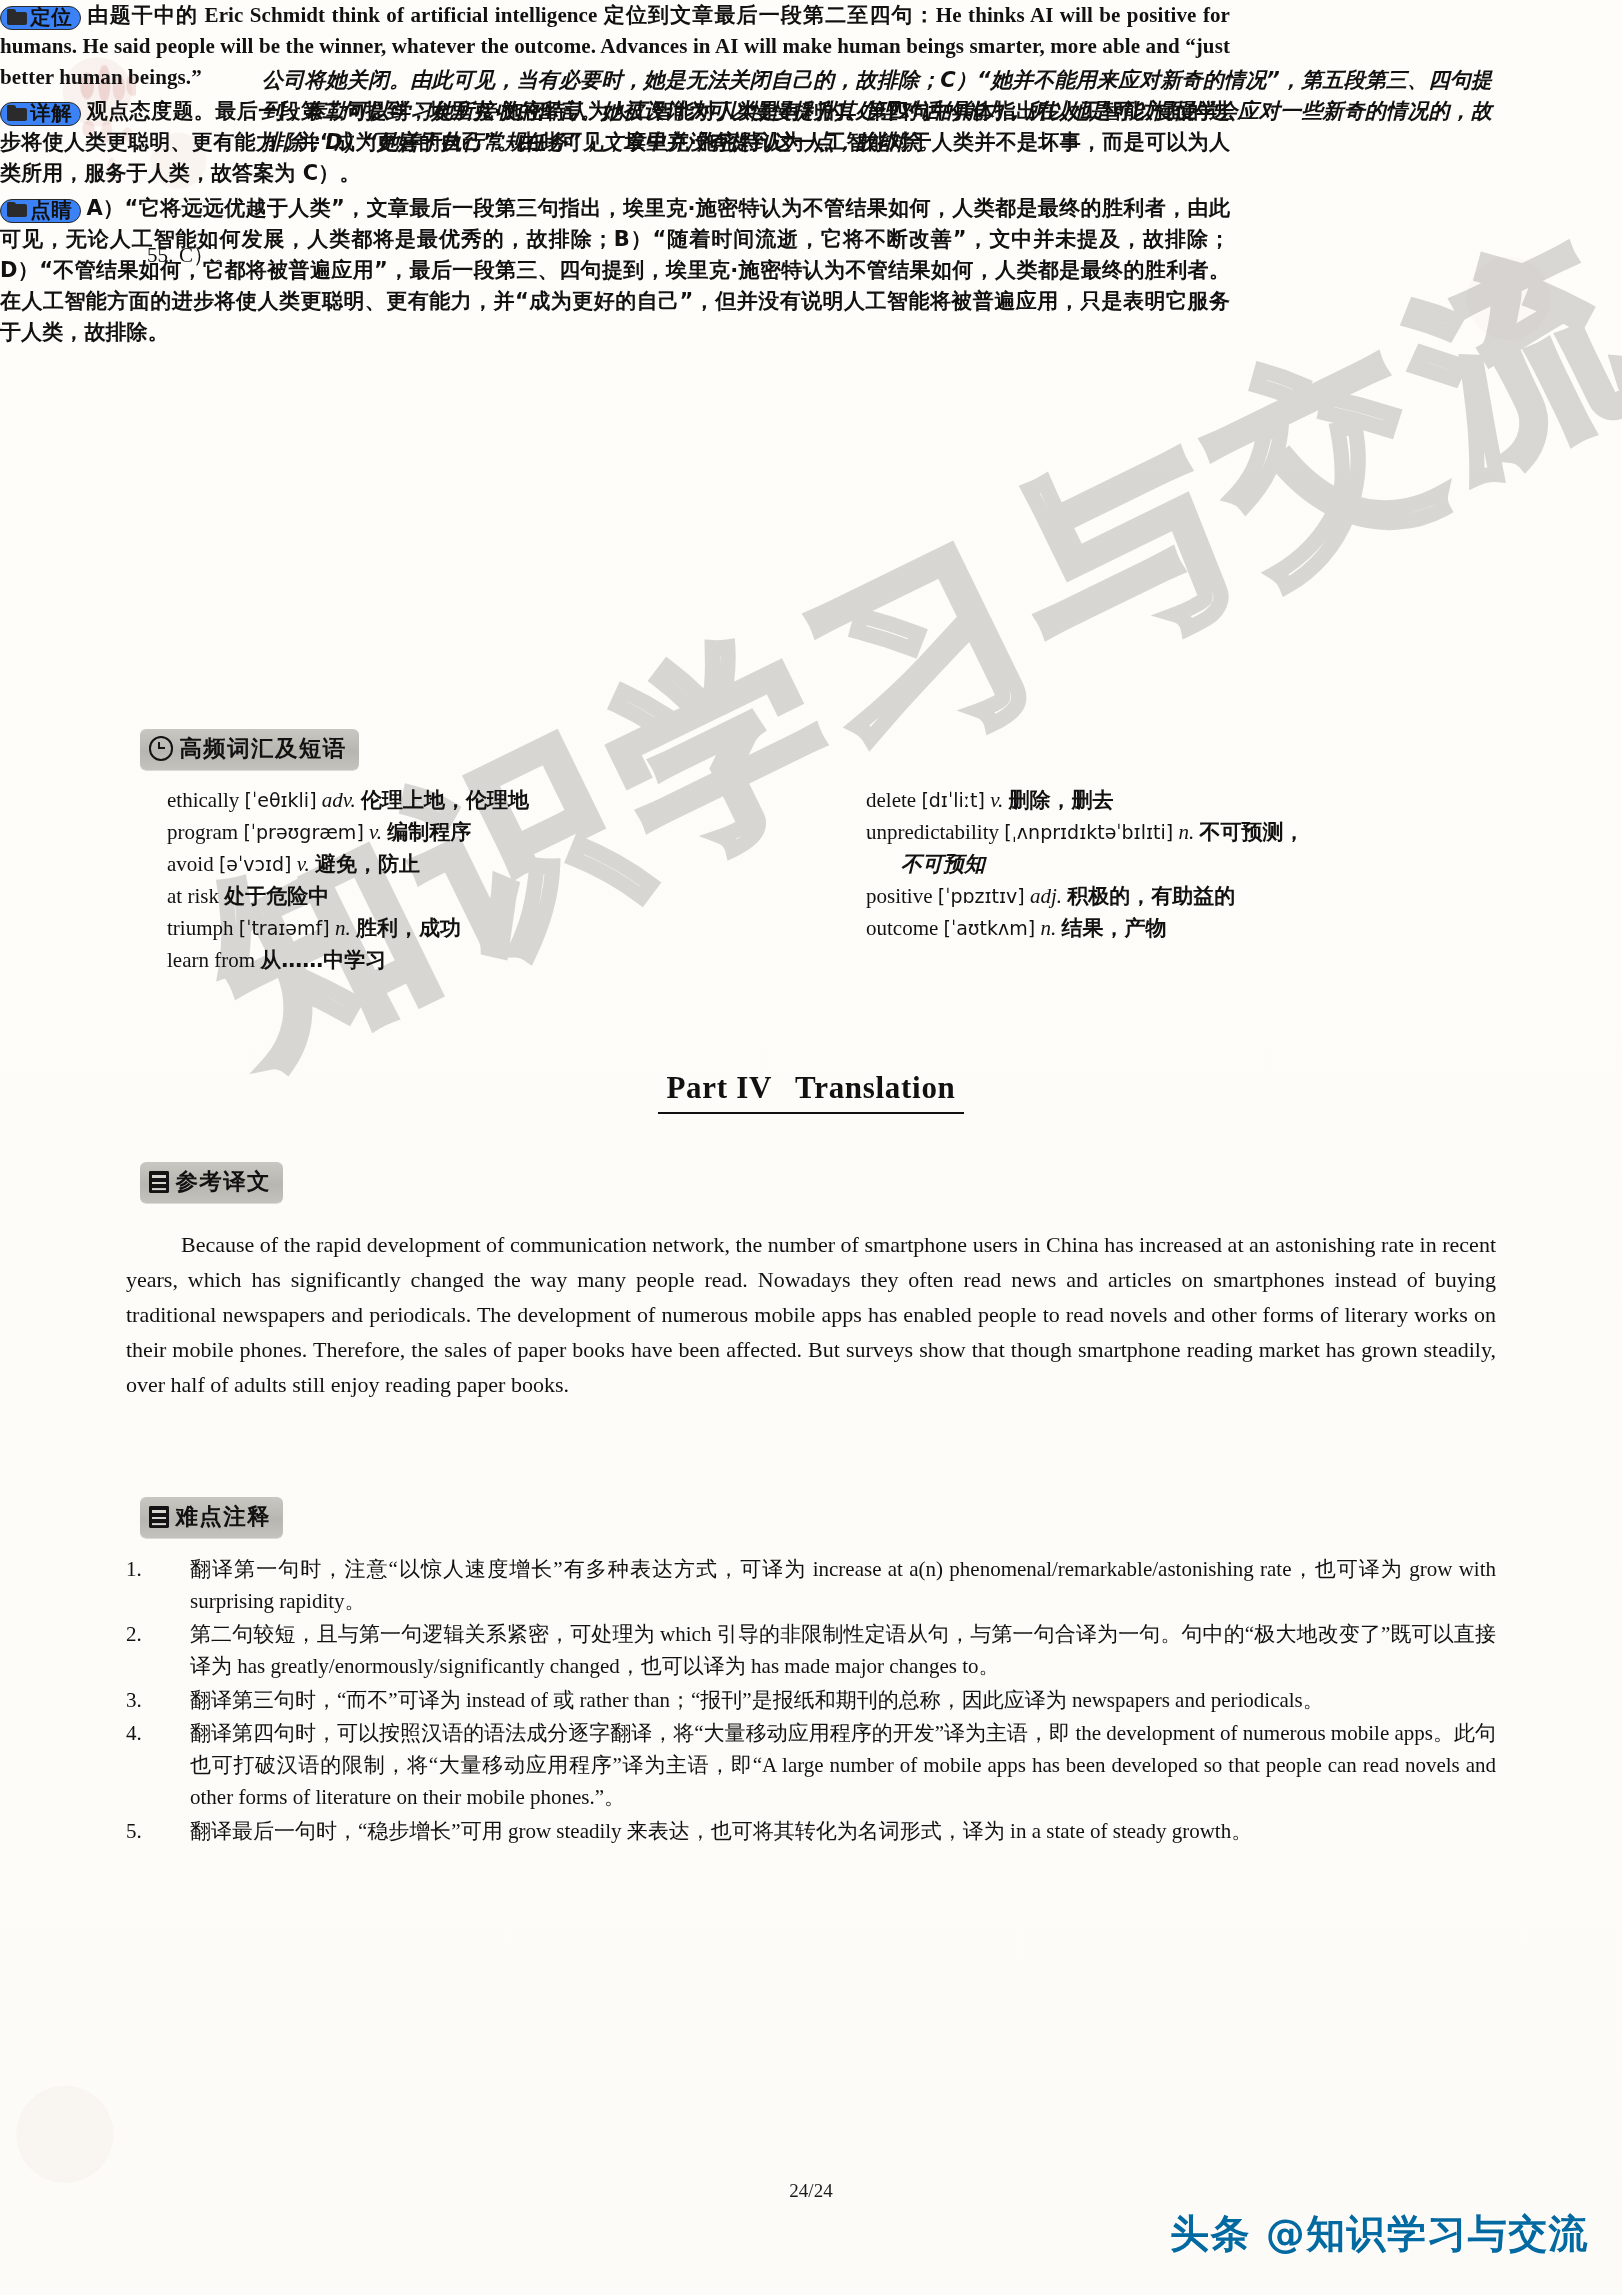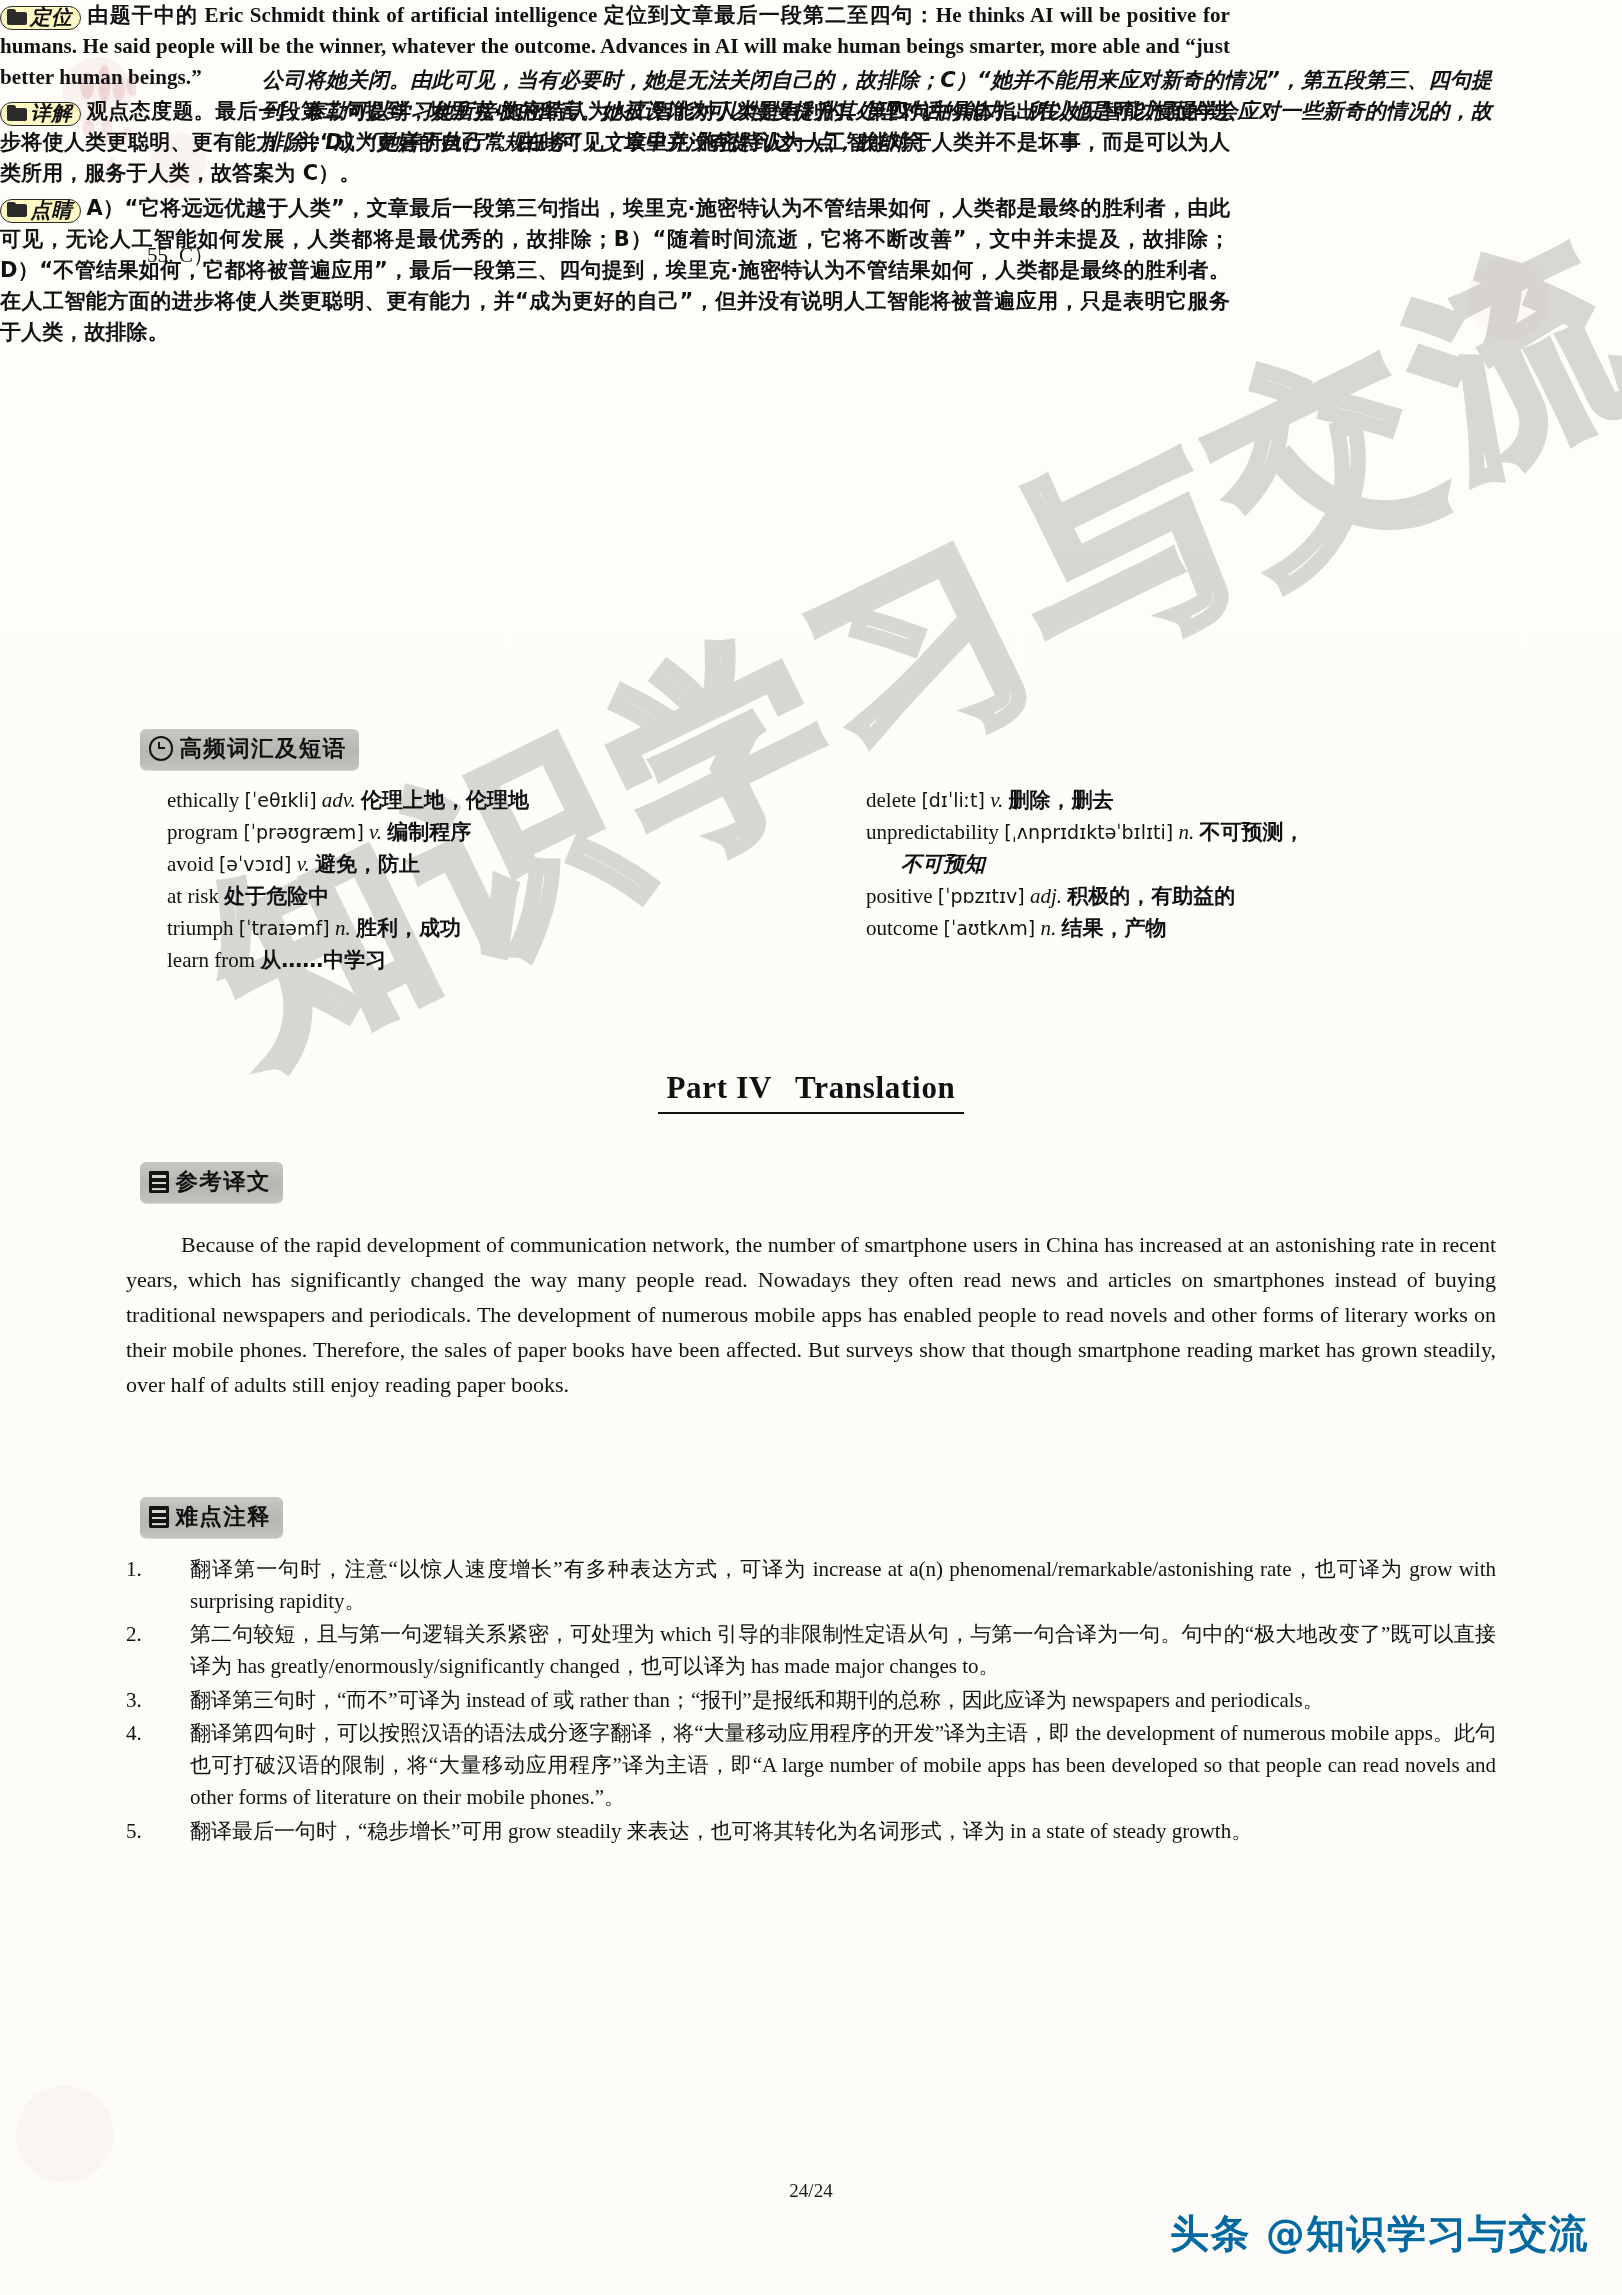--- a/index.html
+++ b/index.html
@@ -98,22 +98,21 @@
   .tagpill {
     display: inline-flex;
     align-items: center;
     gap: 3.4px;
     border: 1.7px solid #2a2a2a;
     border-radius: 15px;
     padding: 0px 7.5px 1.4px 5.5px;
     margin-right: 5.5px;
     line-height: 1;
     vertical-align: -3.4px;
-    background: #fef9c3;
-    font-style: italic;
+    background: #3b82f6;
   }
   .tagpill .pilltext {
     font-family: "DejaVu Sans", sans-serif;
     font-weight: 700;
     font-size: 20.4px;
     letter-spacing: 0.7px;
   }
   .folder-icon {
     display: inline-block;
     width: 20.4px; height: 16.4px;

